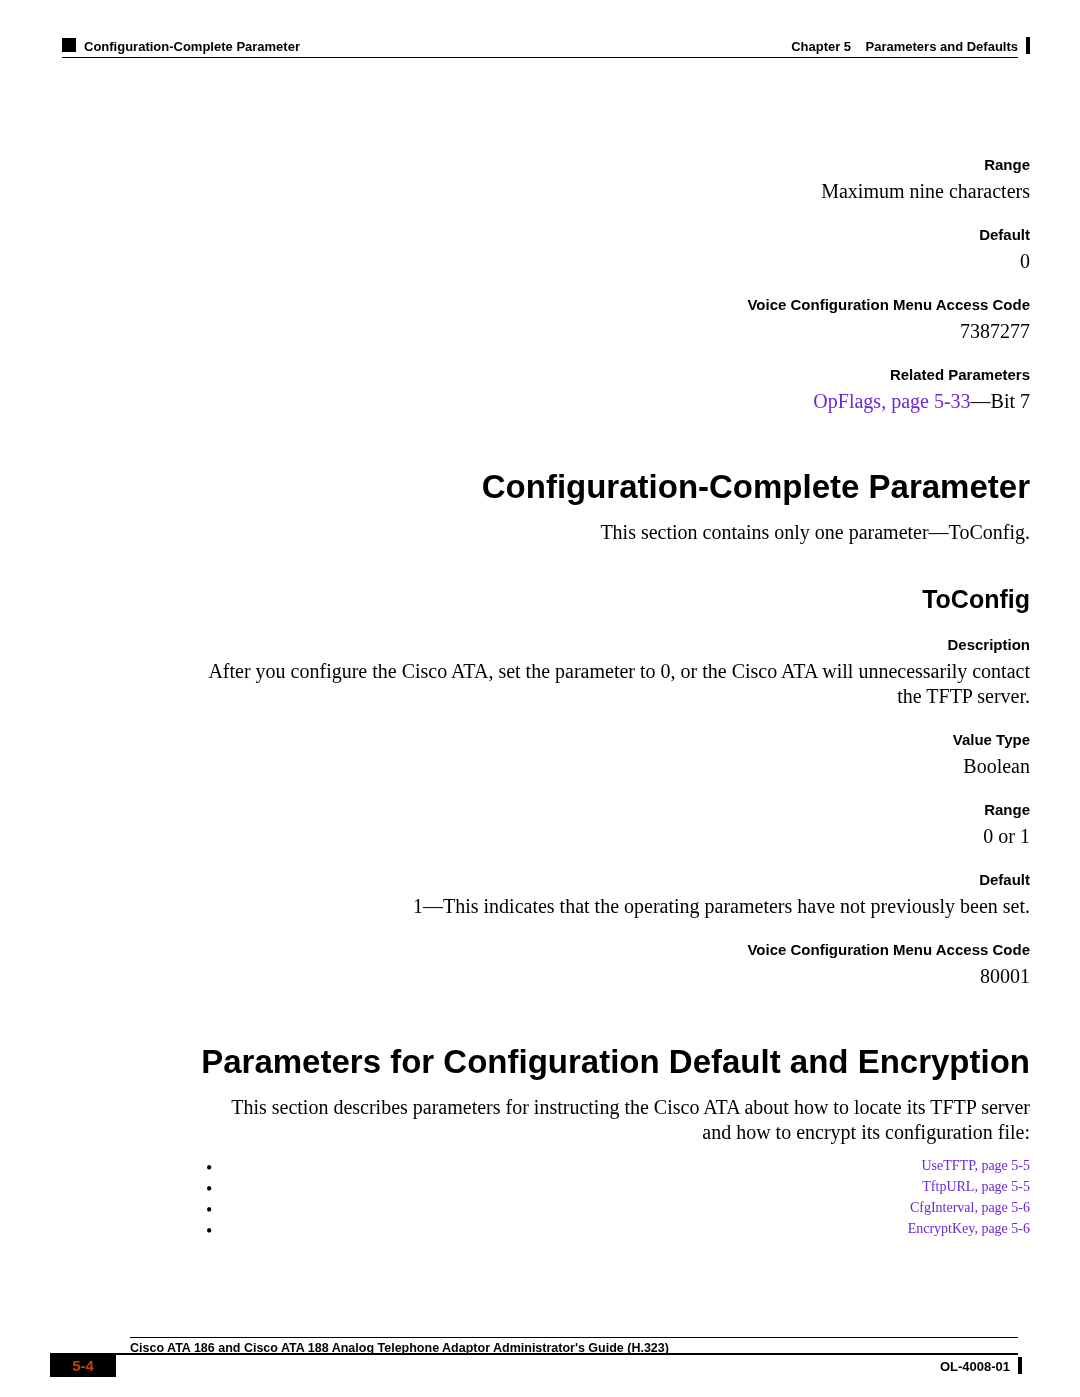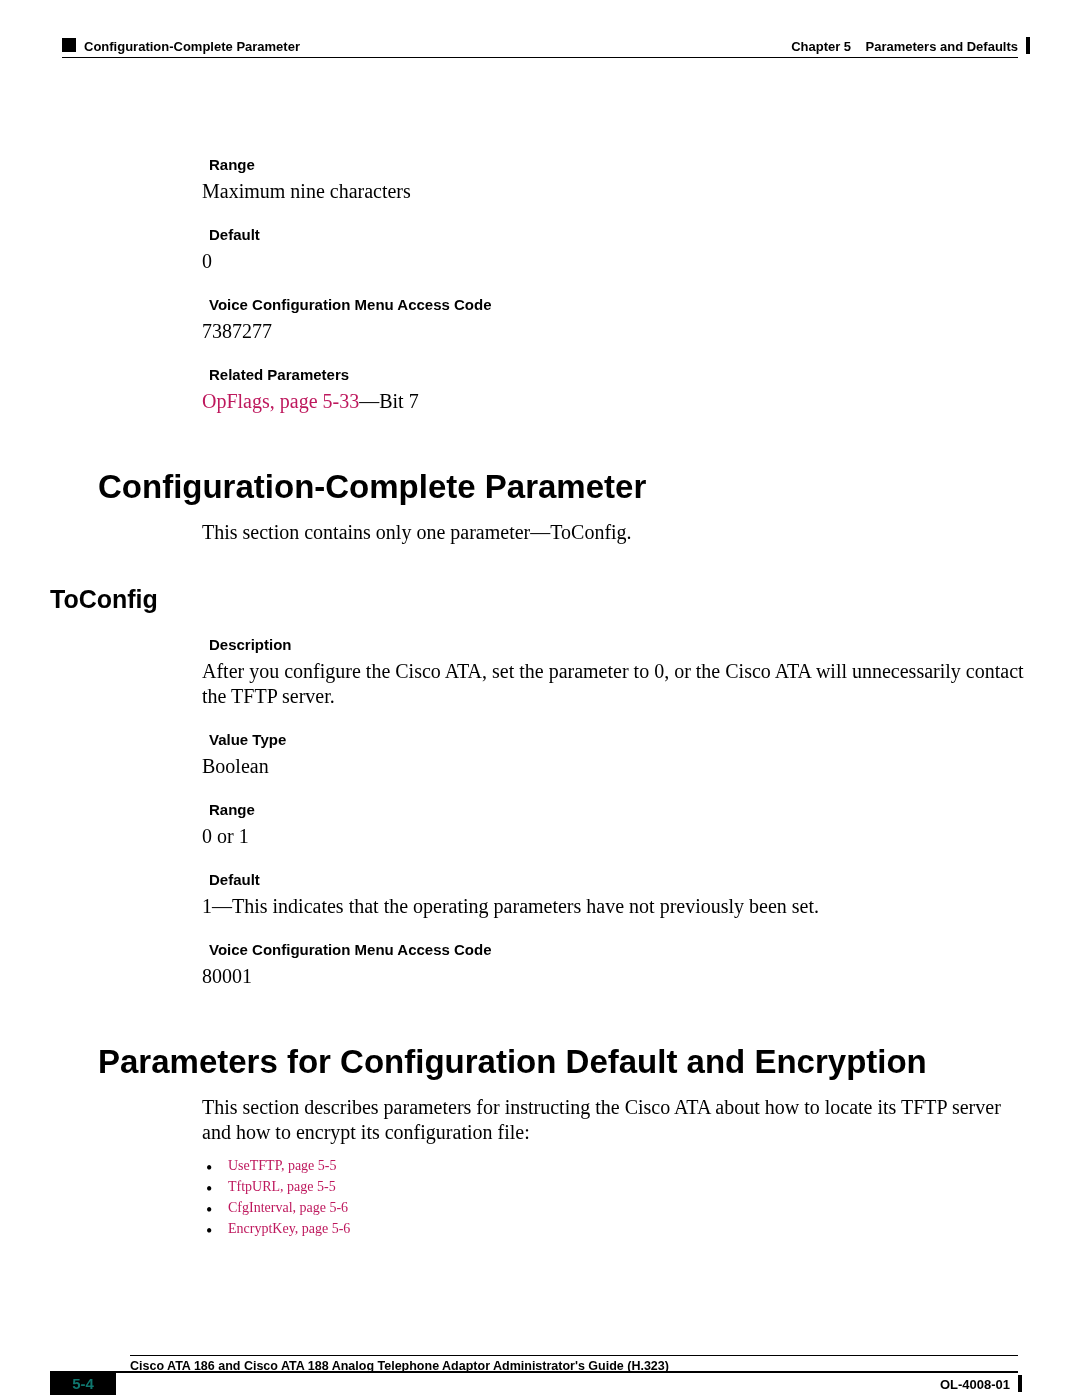--- a/index.html
+++ b/index.html
@@ -12,20 +12,21 @@
     font-family: "Times New Roman", Times, serif;
     color: #000;
     position: relative;
   }
   .page {
     position: relative;
     width: 1080px;
     height: 1397px;
     box-sizing: border-box;
     padding: 38px 50px 0 50px;
+    text-align: right;
   }
   .header {
     position: relative;
     height: 30px;
   }
   .header-left-mark {
     position: absolute;
     left: 12px;
     top: 0;
     width: 14px;
@@ -78,21 +79,21 @@
     margin-top: 22px;
     margin-bottom: 6px;
     margin-left: 7px;
   }
   .field-value {
     font-family: "Times New Roman", Times, serif;
     font-size: 20px;
     line-height: 1.25;
   }
   .link {
-    color: #be185d;
+    color: #6d28d9;
   }
 
   h1.section-heading {
     font-family: Arial, Helvetica, sans-serif;
     font-weight: bold;
     font-size: 33px;
     margin: 54px 0 14px -104px;
   }
   .section-intro {
     font-family: "Times New Roman", Times, serif;
@@ -127,21 +128,21 @@
     font-size: 18px;
     color: #000;
   }
 
   
   .footer {
     position: absolute;
     left: 50px;
     right: 50px;
     bottom: 0;
-    height: 42px;
+    height: 60px;
   }
   .footer-line {
     position: absolute;
     left: 80px;
     right: 12px;
     top: 0;
     border-top: 1px solid #000;
   }
   .footer-title {
     position: absolute;
@@ -151,21 +152,21 @@
     font-weight: bold;
     font-size: 12.5px;
   }
   .footer-pagebox {
     position: absolute;
     left: 0;
     top: 16px;
     width: 66px;
     height: 24px;
     background: #000;
-    color: #0f766e;
+    color: #c2410c;
     font-family: Arial, Helvetica, sans-serif;
     font-weight: bold;
     font-size: 15px;
     display: flex;
     align-items: center;
     justify-content: center;
   }
   .footer-pagebar {
     position: absolute;
     left: 66px;

